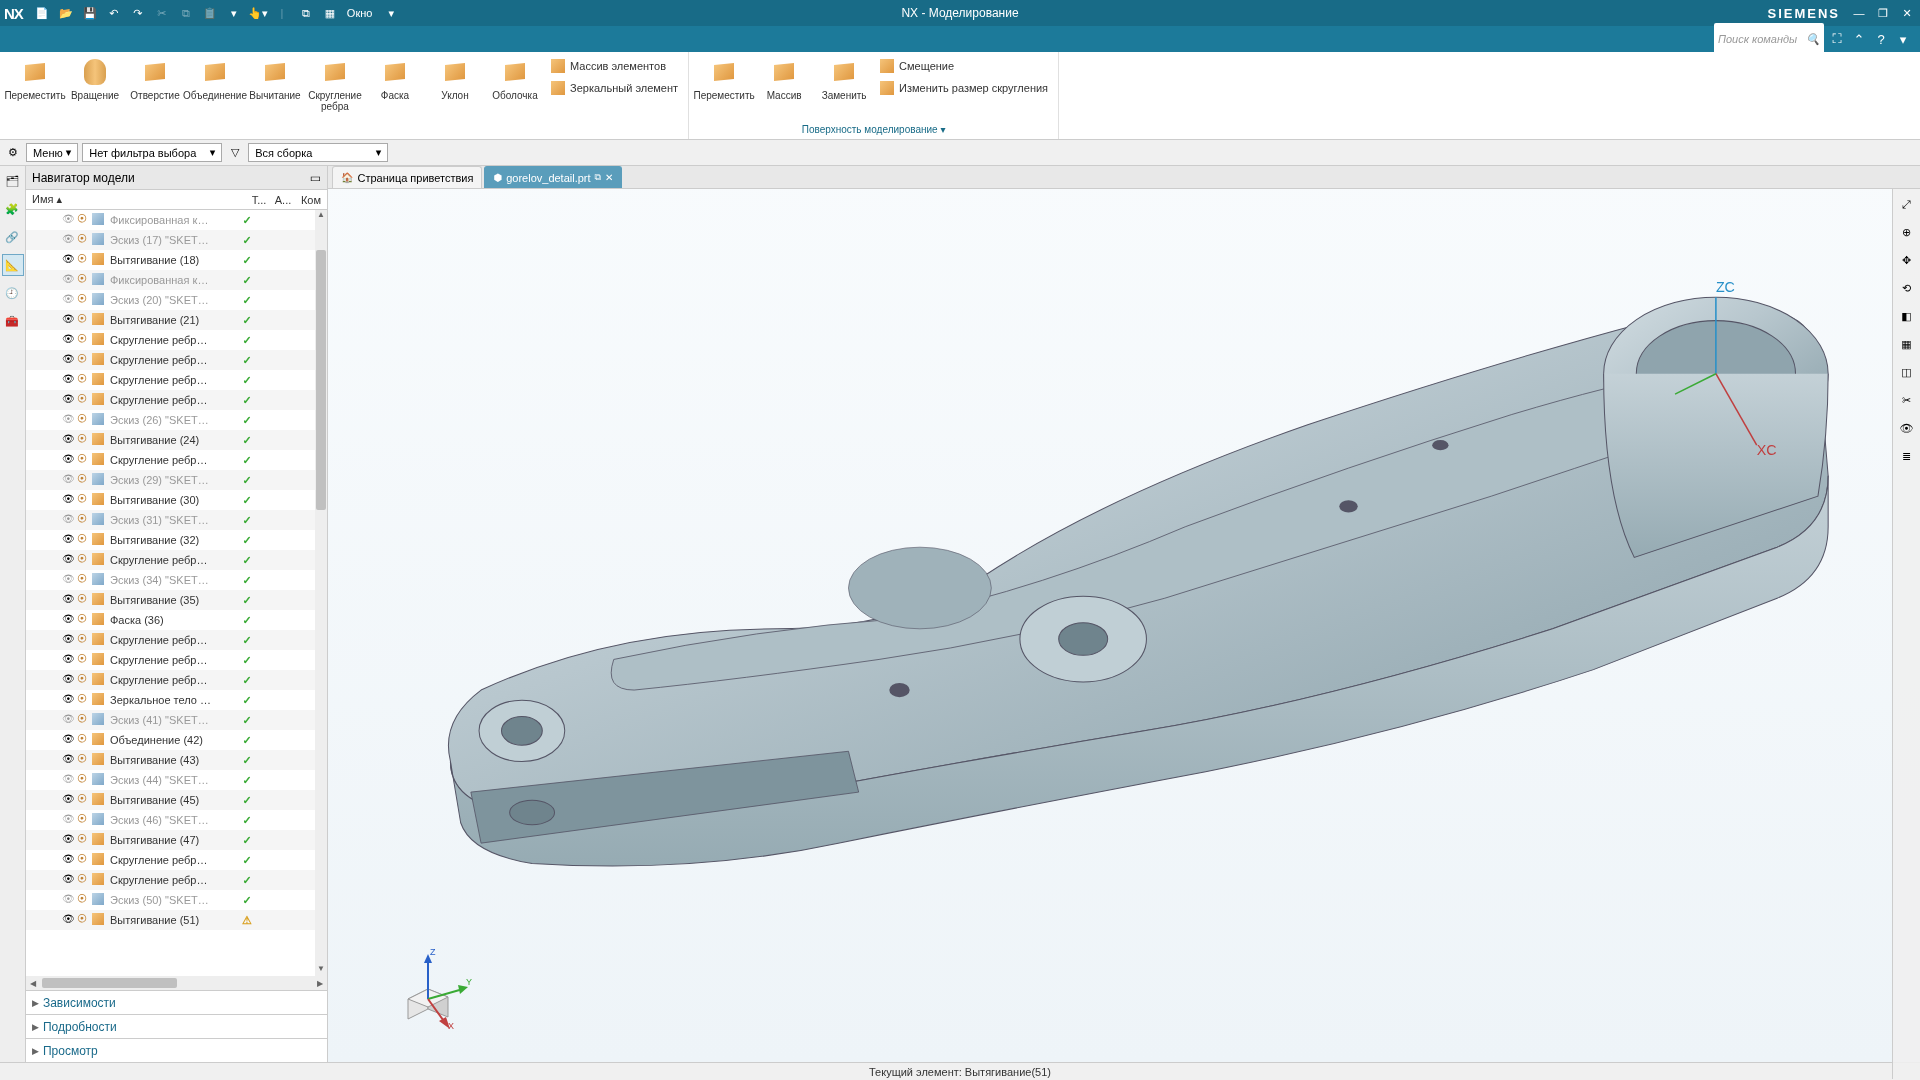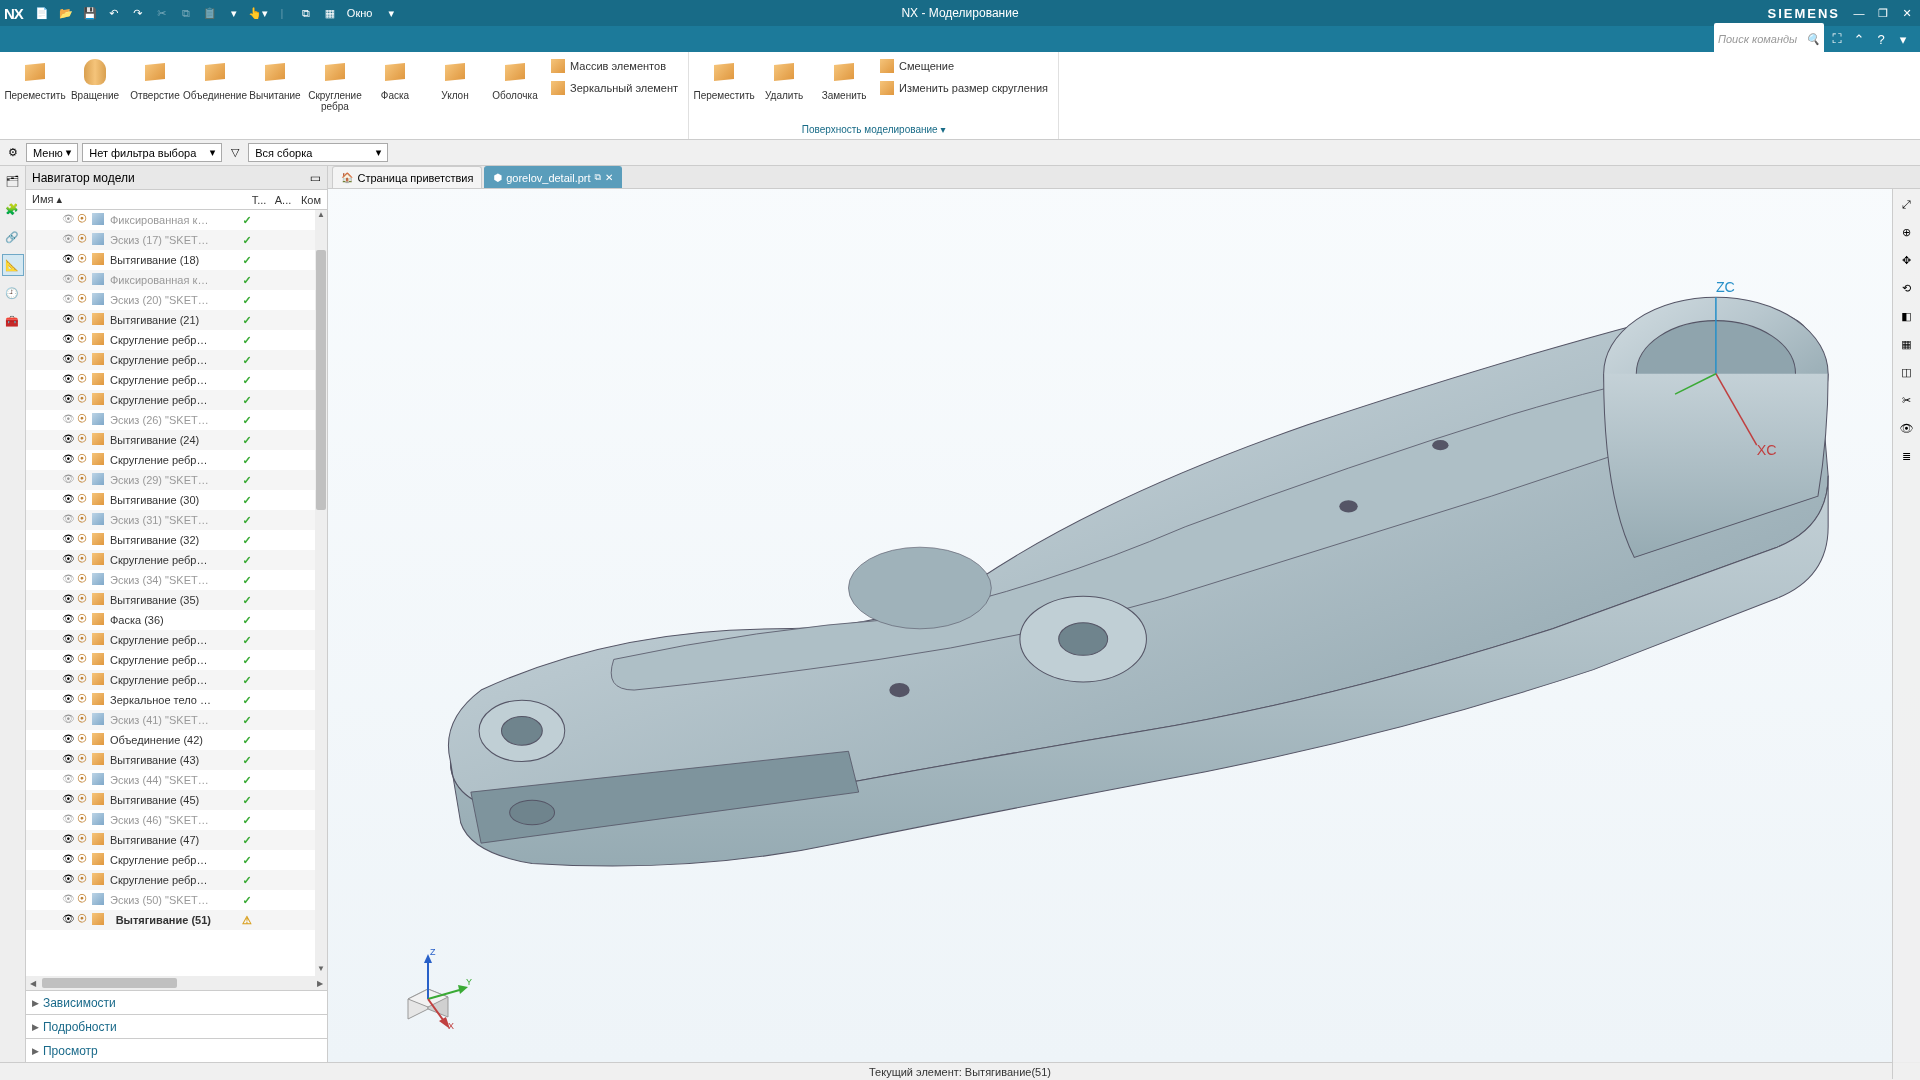--- a/index.html
+++ b/index.html
@@ -58,21 +58,21 @@
 .navpanel .cols .c4 { width: 32px; text-align: center; }
 .navpanel .tree { flex: 1; overflow: hidden; position: relative; }
 .navpanel .tree-inner { position: absolute; inset: 0 12px 0 0; overflow: hidden; }
 .tree-row { height: 20px; display: flex; align-items: center; font-size: 11px; padding-left: 36px; }
 .tree-row.alt { background: #f5f5f5; }
 .tree-row .eye { width: 14px; height: 14px; margin-right: 1px; }
 .tree-row .ficon { width: 14px; height: 14px; margin-right: 4px; }
 .tree-row .flabel { flex: 1; color: #333; white-space: nowrap; overflow: hidden; text-overflow: ellipsis; }
 .tree-row .flabel.gray { color: #999; }
 .tree-row .check { width: 24px; text-align: center; color: #3aaa35; font-weight: bold; }
-.tree-row.bold .flabel { font-weight: bold; text-align: right; }
+.tree-row.bold .flabel { font-weight: normal; }
 .navpanel .vscroll { position: absolute; right: 0; top: 0; bottom: 0; width: 12px; background: #eee; }
 .navpanel .vscroll .thumb { position: absolute; left: 1px; right: 1px; top: 40px; height: 260px; background: #c0c0c0; border-radius: 2px; }
 .navpanel .vscroll .arr { position: absolute; left: 0; right: 0; height: 12px; text-align: center; font-size: 8px; color: #666; }
 .navpanel .hscroll { height: 14px; background: #eee; display: flex; align-items: center; }
 .navpanel .hscroll .arr { width: 14px; text-align: center; font-size: 8px; color: #666; }
 .navpanel .hscroll .thumb { flex: 1; height: 10px; background: #c0c0c0; margin: 0 2px; border-radius: 2px; max-width: 140px; }
 .navpanel .sect { height: 24px; border-top: 1px solid #ccc; display: flex; align-items: center; padding: 0 6px; font-size: 12px; cursor: pointer; }
 .navpanel .sect .tri { color: #666; margin-right: 4px; font-size: 9px; }
 .navpanel .sect .stext { color: #1a6a8a; }
 
@@ -222,21 +222,21 @@
         <div class="bigbtn">
           <div class="bicon">
             <div class="ico-cube"></div>
           </div>
           <div class="blabel">Переместить</div>
         </div>
         <div class="bigbtn">
           <div class="bicon">
             <div class="ico-cube"></div>
           </div>
-          <div class="blabel">Удалить</div>
+          <div class="blabel">Массив</div>
         </div>
         <div class="bigbtn">
           <div class="bicon">
             <div class="ico-cube"></div>
           </div>
           <div class="blabel">Заменить</div>
         </div>
         <div class="smallcol">
           <div class="smallbtn">
             <div class="sicon">

